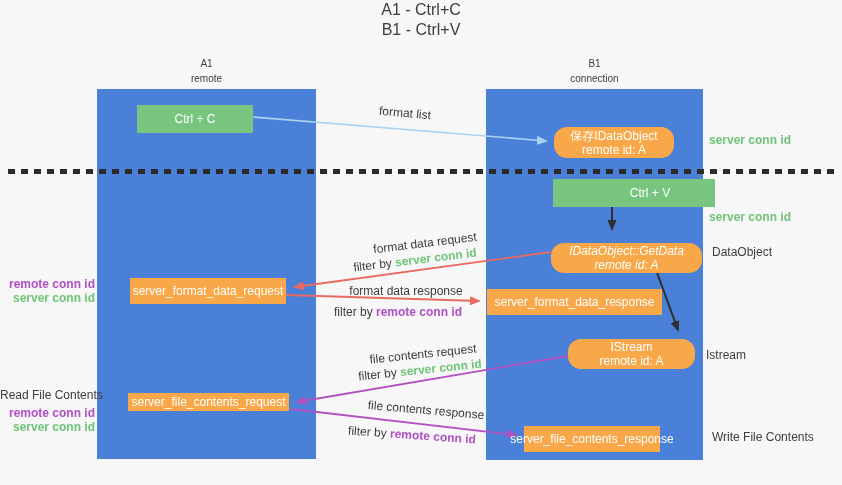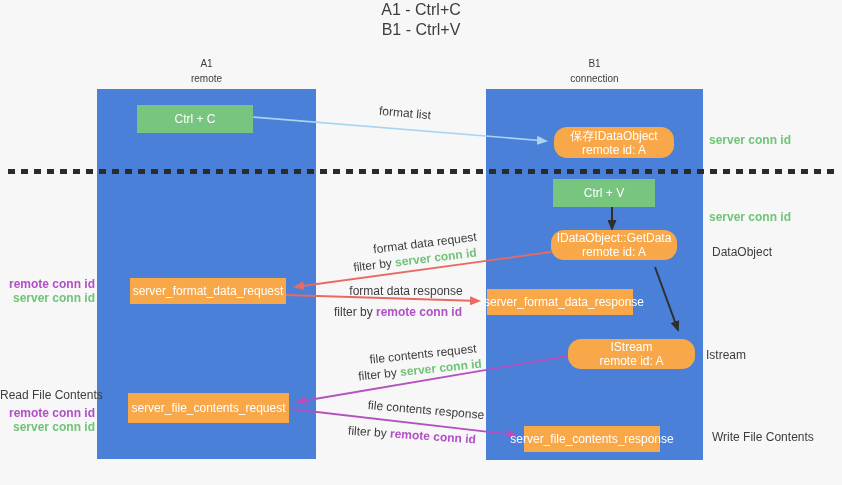--- a/index.html
+++ b/index.html
@@ -71,36 +71,36 @@
 
   <div class="abs dotted"></div>
 
   <div class="abs box green" style="left:137px;top:105px;width:116px;height:28px;">Ctrl + C</div>
 
   <div class="abs box orange two" style="left:554px;top:127px;width:120px;height:31px;">
     <div>保存IDataObject</div>
     <div>remote id: A</div>
   </div>
 
-  <div class="abs box green" style="left:553px;top:179px;width:102px;height:28px;">Ctrl + V</div>
+  <div class="abs box green" style="left:553px;top:179px;width:130px;height:28px;padding-left:32px;">Ctrl + V</div>
 
-  <div class="abs box orange two" style="left:551px;top:230px;width:126px;height:30px;">
+  <div class="abs box orange two" style="left:551px;top:243px;width:151px;height:30px;font-style:italic;">
     <div>IDataObject::GetData</div>
     <div>remote id: A</div>
   </div>
 
   <div class="abs box orange" style="left:130px;top:278px;width:156px;height:26px;">server_format_data_request</div>
-  <div class="abs box orange" style="left:487px;top:289px;width:138px;height:26px;padding-left:8px;">server_format_data_response</div>
+  <div class="abs box orange" style="left:487px;top:289px;width:175px;height:26px;">server_format_data_response</div>
 
   <div class="abs box orange two" style="left:568px;top:339px;width:127px;height:30px;">
     <div>IStream</div>
     <div>remote id: A</div>
   </div>
 
-  <div class="abs box orange" style="left:128px;top:393px;width:161px;height:30px;">server_file_contents_request</div>
+  <div class="abs box orange" style="left:128px;top:393px;width:161px;height:18px;">server_file_contents_request</div>
   <div class="abs box orange" style="left:524px;top:426px;width:136px;height:26px;">server_file_contents_response</div>
 
   <div class="abs midlbl" style="left:320px;top:106px;transform:rotate(5deg);">format list</div>
 
   <div class="abs midlbl" style="left:340px;top:236px;transform:rotate(-7deg);">format data request</div>
   <div class="abs midlbl" style="left:330px;top:253px;transform:rotate(-7deg);">
     <span>filter by </span><span class="green-t">server conn id</span>
   </div>
 
   <div class="abs midlbl" style="left:321px;top:284px;">format data response</div>

